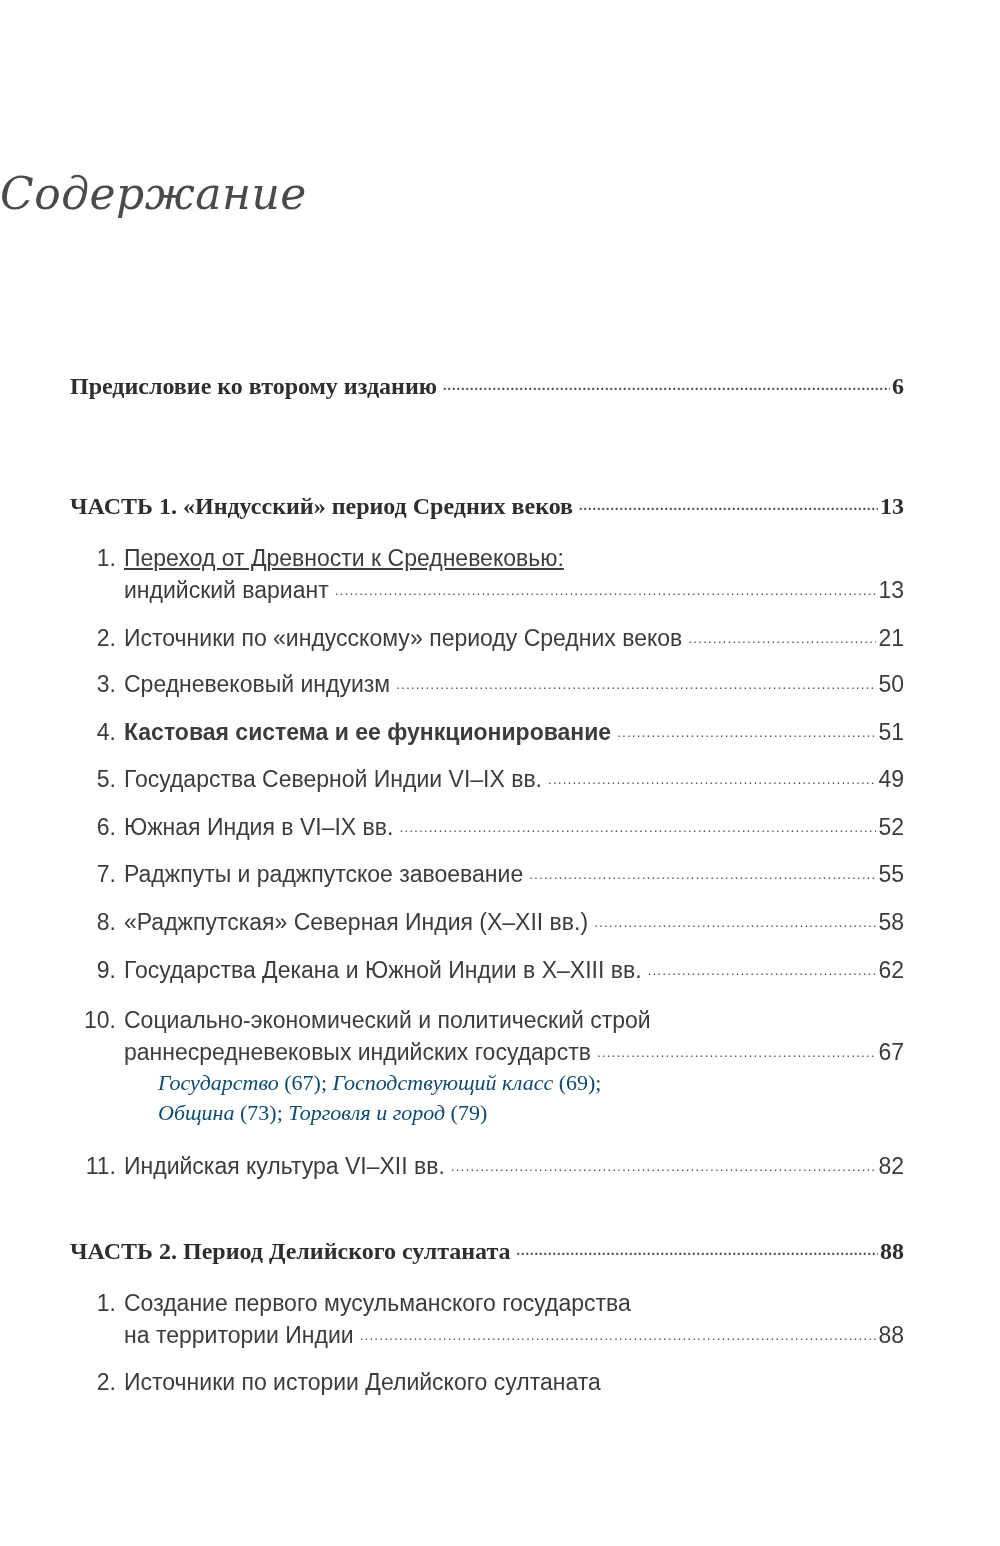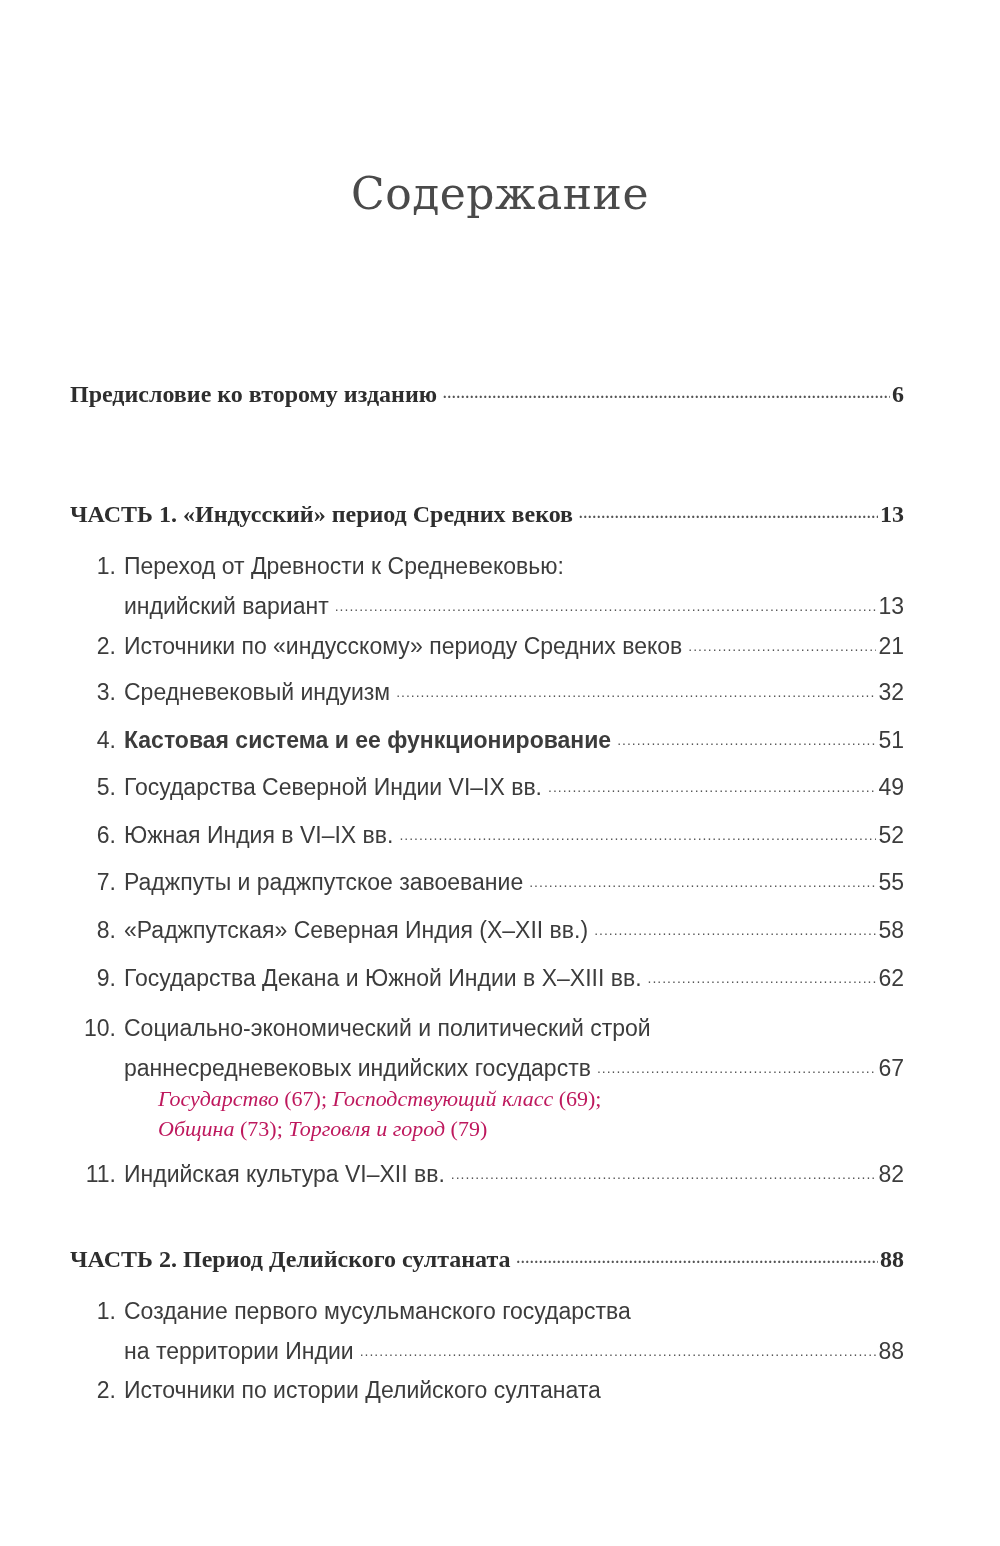--- a/index.html
+++ b/index.html
@@ -14,41 +14,41 @@
     }
     .page {
       position: absolute;
       left: 0; top: 0;
       width: 1000px; height: 1546px;
     }
     .title {
       position: absolute;
       top: 168px;
       left: 0; width: 1000px;
-      text-align: center;
+      text-align: left;
       font-family: "DejaVu Serif", serif;
       font-size: 44px;
       color: #4a4a4a;
       letter-spacing: 0.5px;
+      font-style: italic;
     }
     .entry {
       position: absolute;
       left: 70px;
       width: 834px;
       font-family: "Liberation Sans", "DejaVu Sans", sans-serif;
       font-size: 23px;
       color: #3c3c3c;
     }
     .entry.bold { font-weight: bold; color: #2e2e2e; font-family: "Liberation Serif", serif; font-size: 24px; }
     .line {
       display: flex;
       align-items: flex-end;
       height: 32px;
       line-height: 32px;
-      margin-top: 8px;
     }
     .num {
       display: inline-block;
       width: 46px;
       flex: 0 0 46px;
       text-align: right;
       padding-right: 0;
     }
     .sub .num { width: 46px; }
     .text { white-space: nowrap; padding-left: 0; }
@@ -64,21 +64,21 @@
       color: #555;
     }
     .dots::after {
       content: "..................................................................................................................................................................................................................";
     }
     .page-num { flex: 0 0 auto; text-align: right; }
     .italic-note {
       font-family: "Liberation Serif", serif;
       font-style: italic;
       font-size: 22px;
-      color: #be185d;
+      color: #0c4a6e;
       padding-left: 88px;
       line-height: 30px;
     }
     .italic-note .plain { font-style: normal; }
   </style>
 </head>
 <body>
 
 <div class="page">
 
@@ -97,21 +97,21 @@
     <div class="line">
       <span class="text">ЧАСТЬ 1. «Индусский» период Средних веков</span>
       <span class="dots"></span>
       <span class="page-num">13</span>
     </div>
   </div>
 
   <div class="entry sub" style="top:542px;">
     <div class="line">
       <span class="num">1.</span>
-      <span class="text" style="padding-left:8px;">Переход от Древности к Средневековью:</span>
+      <span class="text" style="padding-left:8px;text-decoration:underline;">Переход от Древности к Средневековью:</span>
     </div>
     <div class="line">
       <span class="text indent" style="padding-left:54px;">индийский вариант</span>
       <span class="dots"></span>
       <span class="page-num">13</span>
     </div>
   </div>
 
   <div class="entry sub" style="top:622px;">
     <div class="line">
@@ -120,21 +120,21 @@
       <span class="dots"></span>
       <span class="page-num">21</span>
     </div>
   </div>
 
   <div class="entry sub" style="top:668px;">
     <div class="line">
       <span class="num">3.</span>
       <span class="text" style="padding-left:8px;">Средневековый индуизм</span>
       <span class="dots"></span>
-      <span class="page-num">32</span>
+      <span class="page-num">50</span>
     </div>
   </div>
 
   <div class="entry sub" style="top:716px;">
     <div class="line">
       <span class="num">4.</span>
       <span class="text" style="padding-left:8px;font-weight:bold;">Кастовая система и ее функционирование</span>
       <span class="dots"></span>
       <span class="page-num">51</span>
     </div>

